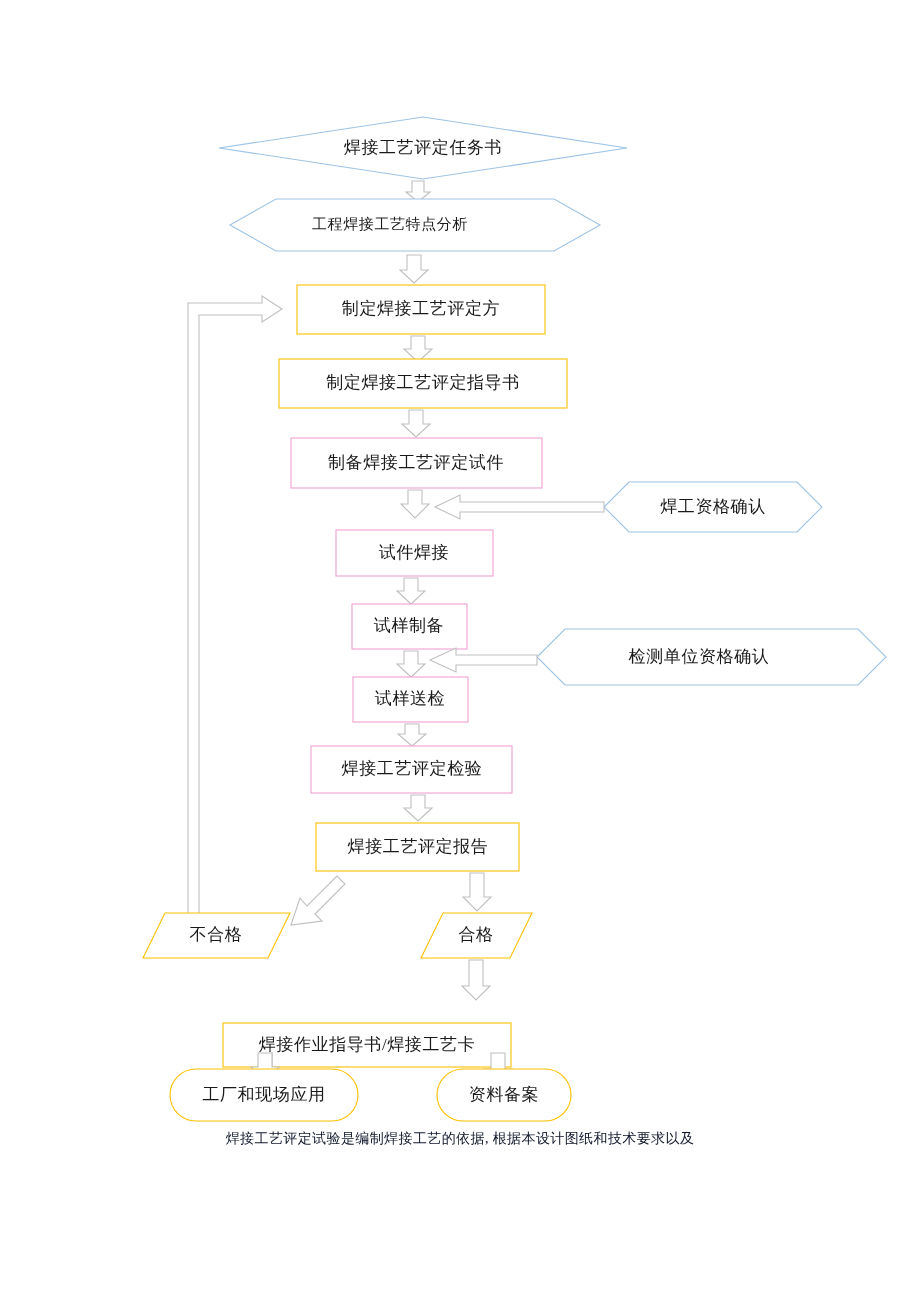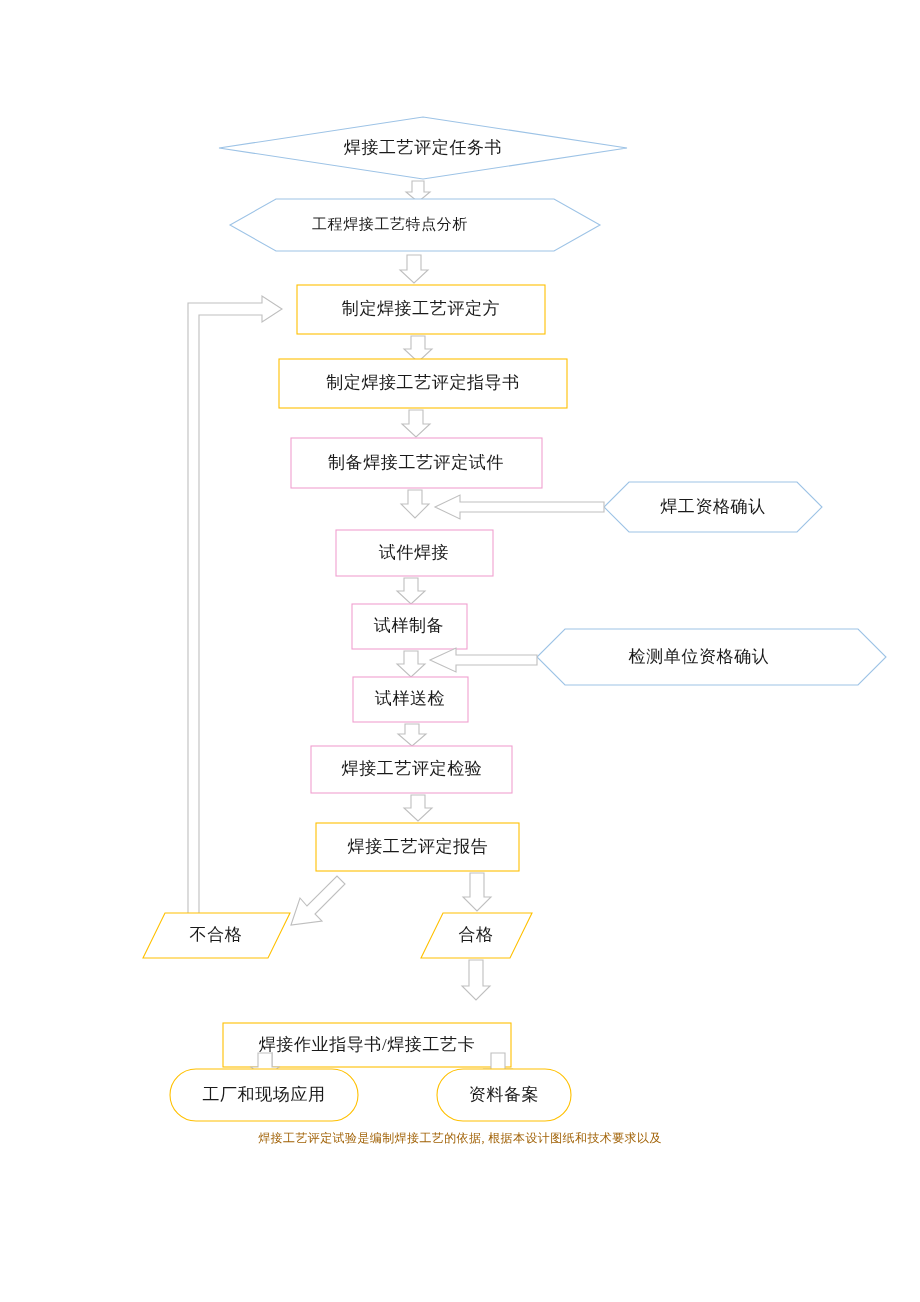--- a/index.html
+++ b/index.html
@@ -49,22 +49,22 @@
     stroke-width: 1.1;
     stroke-linejoin: miter;
   }
   #caption {
     position: absolute;
     left: 0;
     top: 1130px;
     width: 920px;
     text-align: center;
     font-family: "Liberation Serif", "DejaVu Serif", serif;
-    font-size: 12px;
-    color: #a16207;
+    font-size: 14px;
+    color: #0f172a;
     letter-spacing: 0.4px;
     white-space: nowrap;
   }
 </style>
 </head>
 <body>
 
 <div id="page">
 
   <svg id="flow-svg" viewBox="0 0 920 1302" xmlns="http://www.w3.org/2000/svg">

